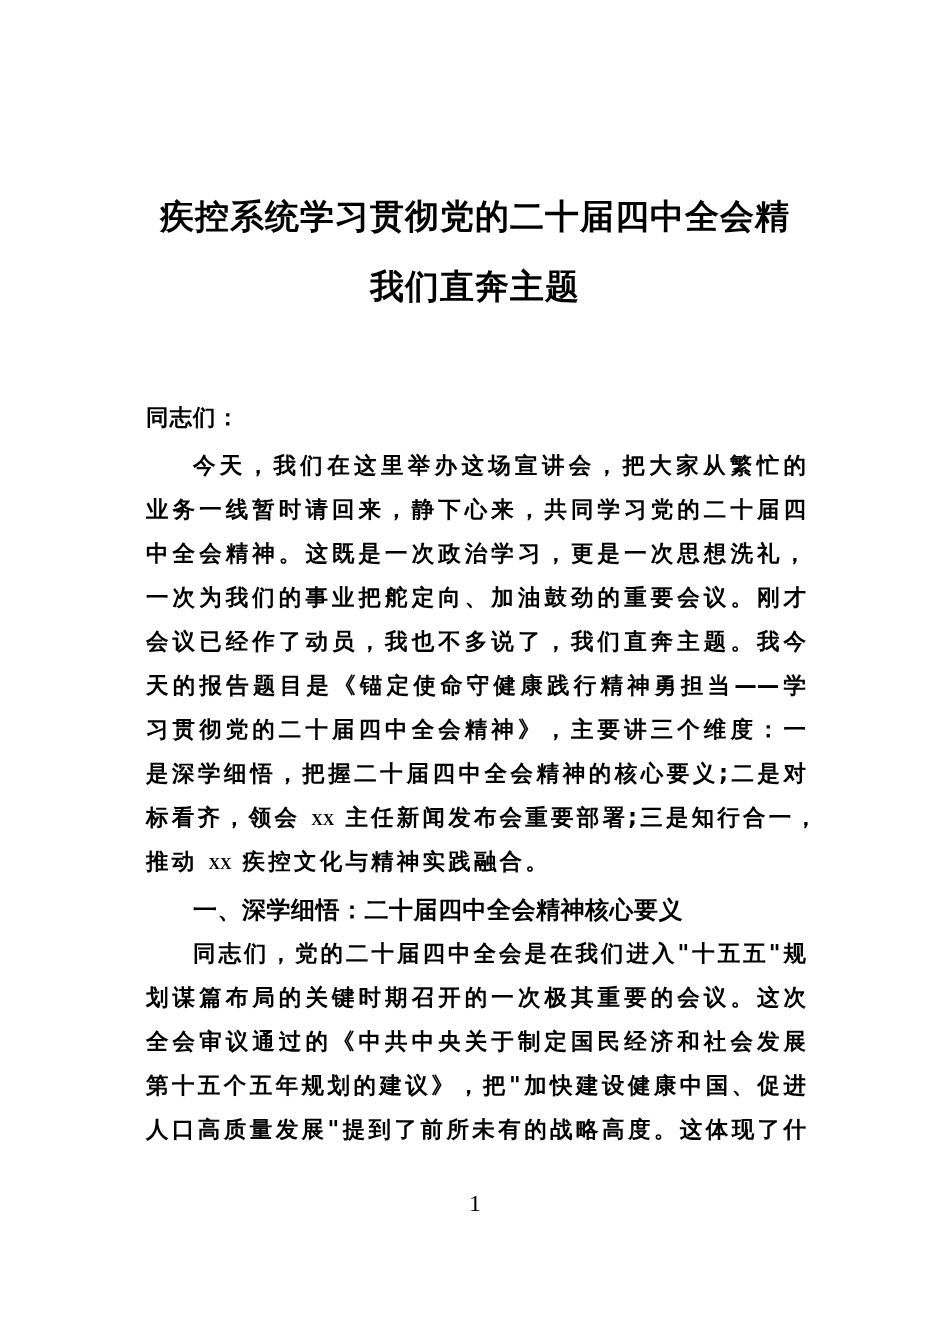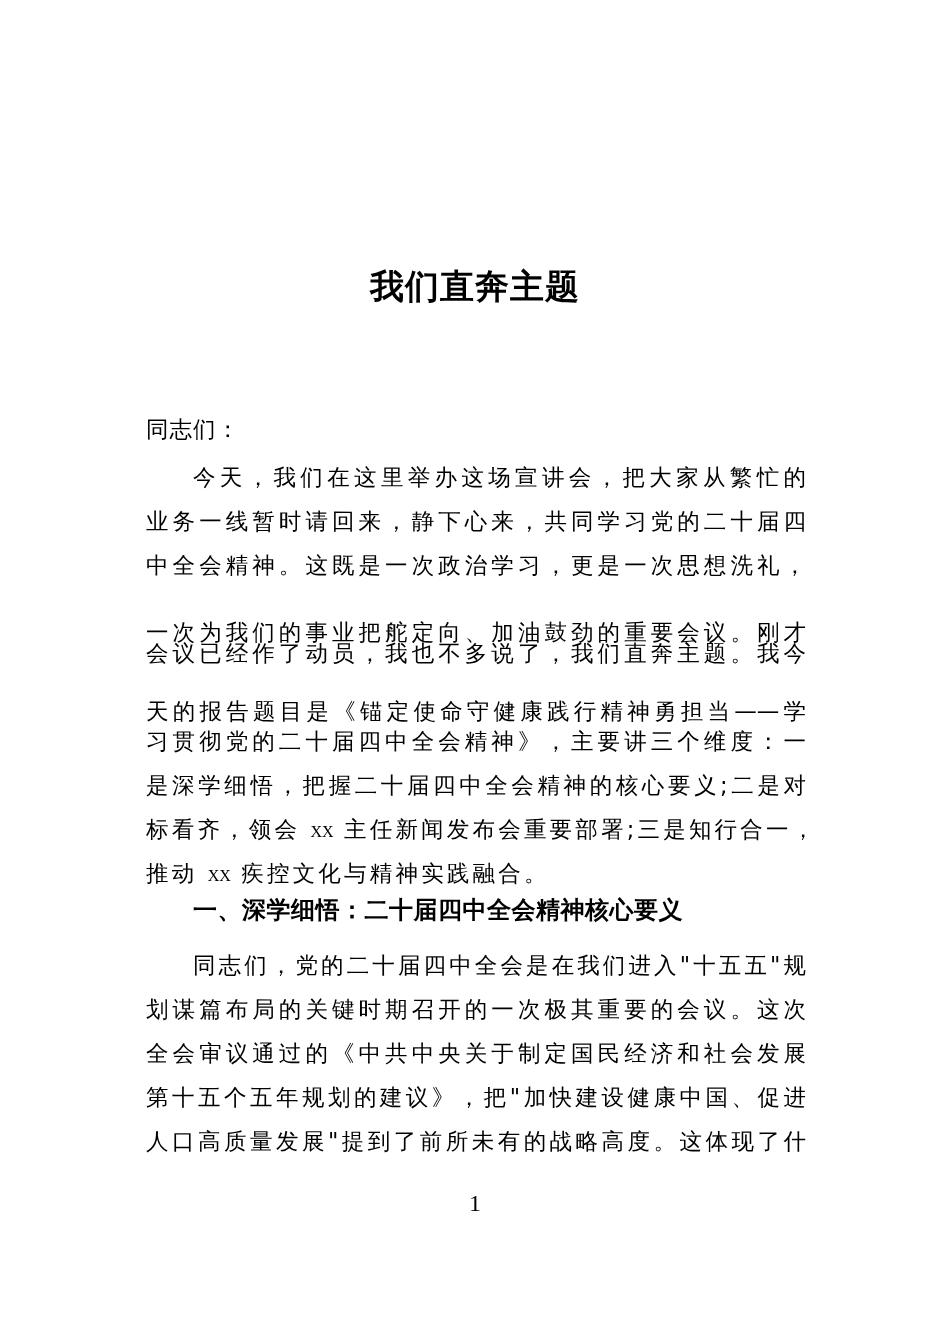--- a/index.html
+++ b/index.html
@@ -37,22 +37,21 @@
     .title-line2 { top: 264px; }
 
     .line {
       position: absolute;
       left: 146px;
       width: 660px;
       font-size: 22.5px;
       white-space: nowrap;
       letter-spacing: 4.6px;
       font-family: "DejaVu Sans", "Liberation Sans", sans-serif;
-      font-weight: normal;
-      margin-top: 12px;
+      font-weight: bold;
     }
     .line.justify {
       text-align: justify;
       text-align-last: justify;
       letter-spacing: 0;
     }
     .line.indent { left: 193px; width: 613px; }
     .latin {
       font-family: "Liberation Serif", "DejaVu Serif", serif;
       font-size: 16px;
@@ -75,31 +74,32 @@
       text-align: center;
       font-family: "Liberation Serif", "DejaVu Serif", serif;
       font-size: 24px;
     }
   </style>
 </head>
 <body>
 
 <div class="page">
 
+  <h1 class="title title-line1">疾控系统学习贯彻党的二十届四中全会精</h1>
   <h1 class="title title-line2">我们直奔主题</h1>
 
   <div class="line" style="top:402px; letter-spacing:1px;">同志们：</div>
 
   <div>
     <div class="line justify indent" style="top:450px;">今天，我们在这里举办这场宣讲会，把大家从繁忙的</div>
     <div class="line justify" style="top:494px;">业务一线暂时请回来，静下心来，共同学习党的二十届四</div>
     <div class="line justify" style="top:538px;">中全会精神。这既是一次政治学习，更是一次思想洗礼，</div>
-    <div class="line justify" style="top:605px;">一次为我们的事业把舵定向、加油鼓劲的重要会议。刚才</div>
+    <div class="line justify" style="top:582px;">一次为我们的事业把舵定向、加油鼓劲的重要会议。刚才</div>
     <div class="line justify" style="top:626px;">会议已经作了动员，我也不多说了，我们直奔主题。我今</div>
-    <div class="line justify" style="top:684px;">天的报告题目是《锚定使命守健康践行精神勇担当——学</div>
+    <div class="line justify" style="top:670px;">天的报告题目是《锚定使命守健康践行精神勇担当——学</div>
     <div class="line justify" style="top:714px;">习贯彻党的二十届四中全会精神》，主要讲三个维度：一</div>
     <div class="line justify" style="top:758px;">是深学细悟，把握二十届四中全会精神的核心要义;二是对</div>
     <div class="line" style="top:802px; letter-spacing:3.2px;"><span>标看齐，领会 </span><span class="latin">XX</span><span> 主任新闻发布会重要部署;三是知行合一，</span></div>
     <div class="line" style="top:846px; letter-spacing:3.2px;"><span>推动 </span><span class="latin">XX</span><span> 疾控文化与精神实践融合。</span></div>
   </div>
 
   <h2 class="heading" style="top:894px; margin:0;">一、深学细悟：二十届四中全会精神核心要义</h2>
 
   <div>
     <div class="line justify indent" style="top:938px;">同志们，党的二十届四中全会是在我们进入"十五五"规</div>

